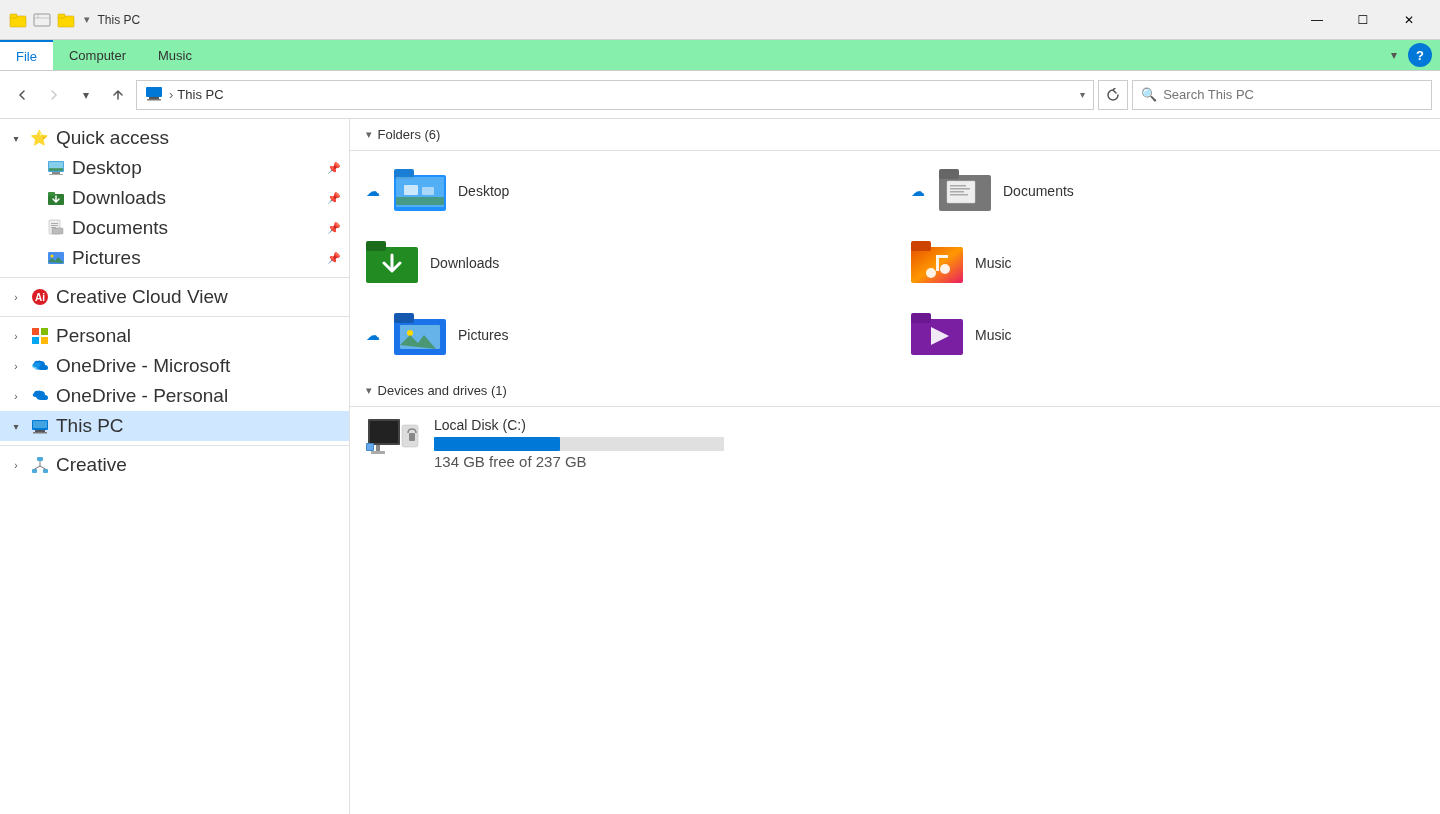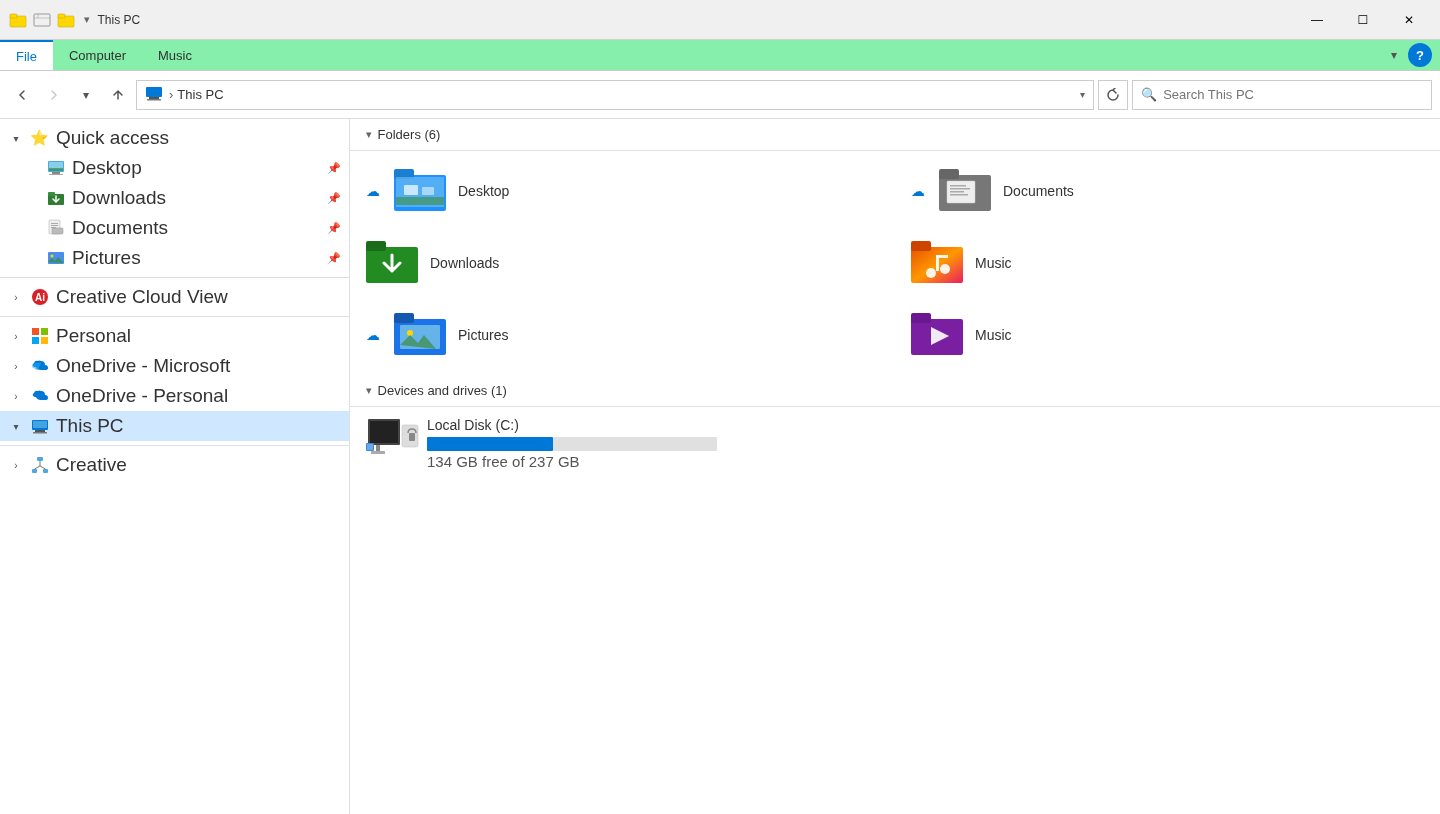--- a/index.html
+++ b/index.html
@@ -92,21 +92,21 @@
     }
     .folder-item {
       display: flex; align-items: center; padding: 8px 16px; gap: 12px;
       cursor: pointer; height: 72px;
     }
     .folder-icon { width: 52px; height: 52px; display: flex; align-items: center; justify-content: center; flex-shrink: 0; }
     .folder-name { font-size: 14px; color: #333; }
 
     
     .device-item {
-      display: flex; align-items: center; padding: 8px 16px 12px 16px; gap: 5px; cursor: pointer;
+      display: flex; align-items: center; padding: 8px 16px 12px 16px; gap: 12px; cursor: pointer;
     }
     .device-icon { width: 56px; height: 56px; display: flex; align-items: center; justify-content: center; flex-shrink: 0; }
     .device-info { flex: 1; }
     .device-name { font-size: 14px; color: #333; margin-bottom: 4px; }
     .device-bar-container { width: 290px; height: 14px; background: #e0e0e0; border-radius: 1px; margin-bottom: 2px; }
     .device-bar-fill { height: 100%; background: #0078d7; border-radius: 1px; }
     .device-space { font-size: 15px; color: #555; }
 
     .divider { border: none; border-top: 1px solid #e0e0e0; margin: 4px 0; }
   </style>

